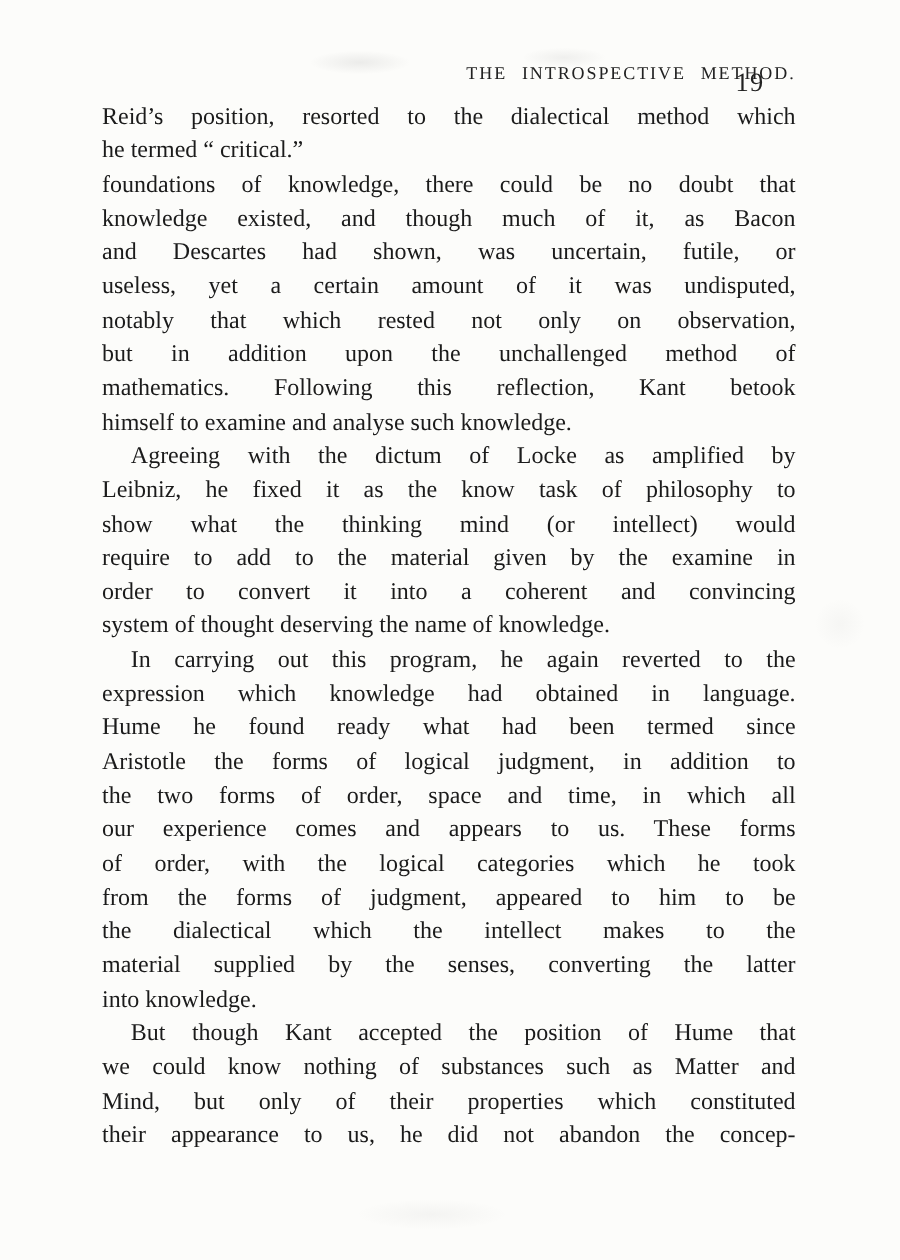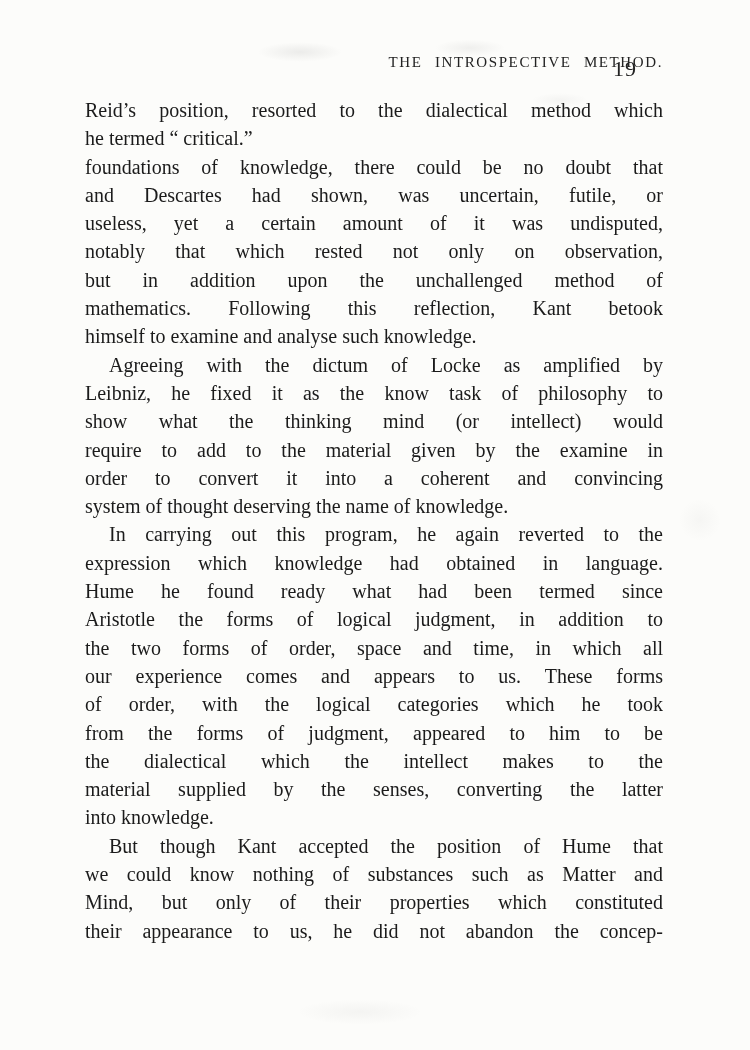--- a/index.html
+++ b/index.html
@@ -46,21 +46,21 @@
   .page-number {
     position: absolute;
     right: 26px;
     top: 2px;
     font-size: 22px;
     letter-spacing: 1px;
     color: #222;
   }
   .body-text {
     position: absolute;
-    top: 96px;
+    top: 83px;
     left: 85px;
     width: 578px;
     font-size: 20px;
     line-height: 28.3px;
     color: #1b1b1b;
   }
   .line {
     text-align: justify;
     text-align-last: justify;
   }
@@ -79,20 +79,21 @@
 
   <main class="body-text">
 
     <div class="paragraph">
       <div class="line">Reid’s position, resorted to the dialectical method which</div>
       <div class="line last">he termed “ critical.”</div>
     </div>
 
     <div class="paragraph">
       <div class="line">foundations of knowledge, there could be no doubt that</div>
+      <div class="line">knowledge existed, and though much of it, as Bacon</div>
       <div class="line">and Descartes had shown, was uncertain, futile, or</div>
       <div class="line">useless, yet a certain amount of it was undisputed,</div>
       <div class="line">notably that which rested not only on observation,</div>
       <div class="line">but in addition upon the unchallenged method of</div>
       <div class="line">mathematics.  Following this reflection, Kant betook</div>
       <div class="line last">himself to examine and analyse such knowledge.</div>
     </div>
 
     <div class="paragraph">
       <div class="line indent">Agreeing with the dictum of Locke as amplified by</div>

